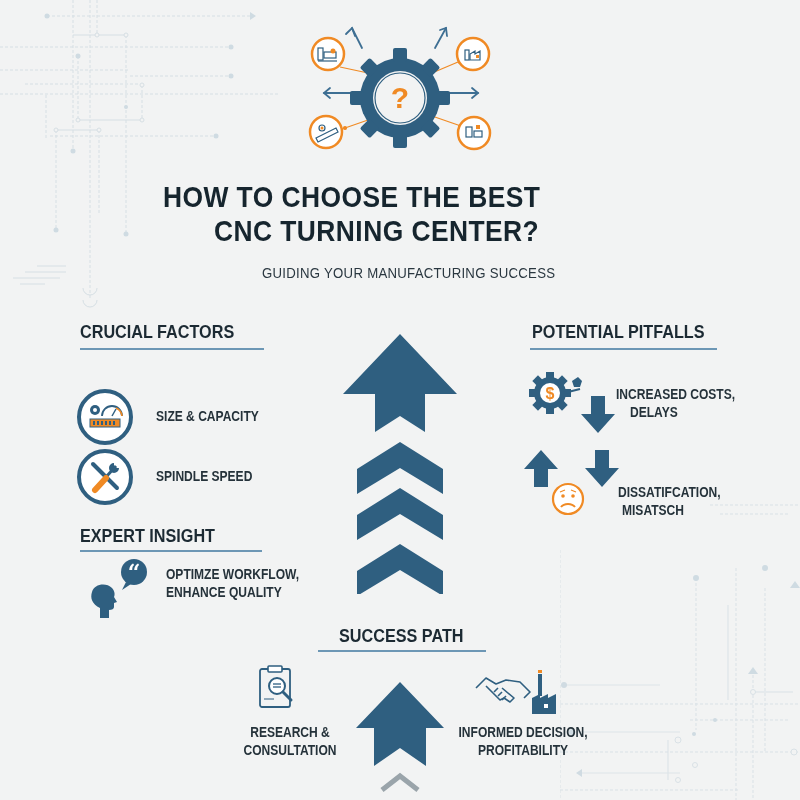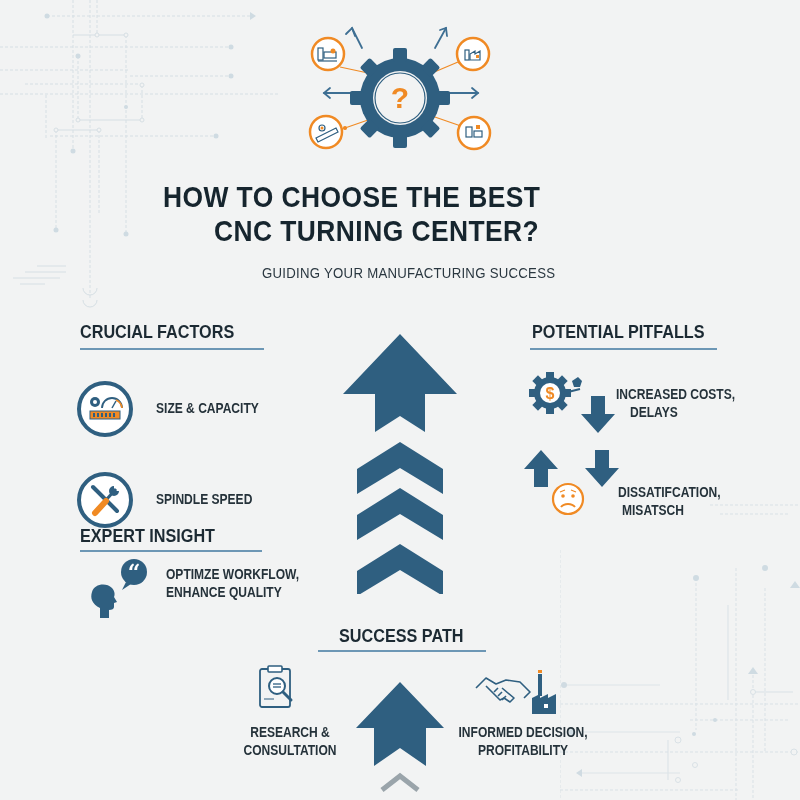--- a/index.html
+++ b/index.html
@@ -208,42 +208,42 @@
   </g>
 </svg>
 
 <div class="abs title-line" style="left:163px;top:180px;">HOW TO CHOOSE THE BEST</div>
 <div class="abs title-line" style="left:214px;top:214px;">CNC TURNING CENTER?</div>
 <div class="abs subtitle" style="left:262px;top:264px;">GUIDING YOUR MANUFACTURING SUCCESS</div>
 
 <div class="abs section-head" style="left:80px;top:322px;">CRUCIAL FACTORS</div>
 <div class="abs rule" style="left:80px;top:348px;width:184px;"></div>
 
-<div class="abs" style="left:76px;top:380px;width:220px;height:60px;">
+<div class="abs" style="left:76px;top:388px;width:220px;height:60px;">
   <svg class="abs" style="left:0;top:0" width="58" height="58" viewBox="0 0 58 58">
     <circle cx="29" cy="29" r="26" fill="#fff" stroke="#2f5f80" stroke-width="4"></circle>
     <circle cx="19" cy="22" r="5" fill="#2f5f80"></circle>
       <circle cx="19" cy="22" r="2" fill="#fff"></circle>
     <path d="M26 28 a10 10 0 0 1 20 0" fill="none" stroke="#2f5f80" stroke-width="1.8"></path>
     <path d="M40 20 a10 10 0 0 1 6 8" fill="none" stroke="#f08a24" stroke-width="1.8"></path>
     <line x1="36" y1="28" x2="40" y2="21" stroke="#2f5f80" stroke-width="1.5"></line>
     <rect x="14" y="31" width="30" height="8" fill="#f08a24" stroke="#2f5f80" stroke-width="1"></rect>
     <g fill="#2f5f80">
         <rect x="17" y="33" width="2" height="4"></rect>
         <rect x="21" y="33" width="2" height="4"></rect>
         <rect x="25" y="33" width="2" height="4"></rect>
         <rect x="29" y="33" width="2" height="4"></rect>
         <rect x="33" y="33" width="2" height="4"></rect>
         <rect x="37" y="33" width="2" height="4"></rect>
       </g>
   </svg>
   <div class="abs label" style="left:80px;top:18px;">SIZE &amp; CAPACITY</div>
 </div>
 
-<div class="abs" style="left:76px;top:471px;width:220px;height:60px;">
+<div class="abs" style="left:76px;top:448px;width:220px;height:60px;">
   <svg class="abs" style="left:0;top:0" width="58" height="58" viewBox="0 0 58 58">
     <circle cx="29" cy="29" r="26" fill="#fff" stroke="#2f5f80" stroke-width="4"></circle>
     <path d="M17 16 l24 24" stroke="#2f5f80" stroke-width="4" stroke-linecap="round"></path>
     <path d="M38 15 a5 5 0 1 0 5 5 l-3 0 l-2 -2 z" fill="#2f5f80"></path>
     <path d="M40 18 L20 40" stroke="#2f5f80" stroke-width="3"></path>
     <path d="M30 30 L19 42" stroke="#f08a24" stroke-width="6" stroke-linecap="round"></path>
   </svg>
   <div class="abs label" style="left:80px;top:18px;">SPINDLE SPEED</div>
 </div>
 

